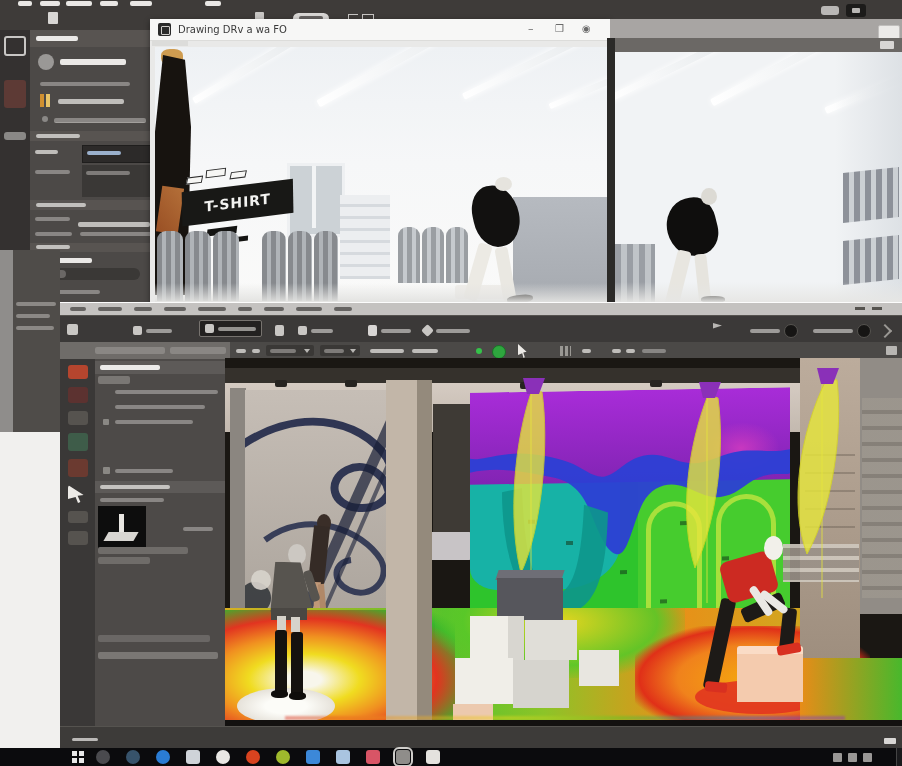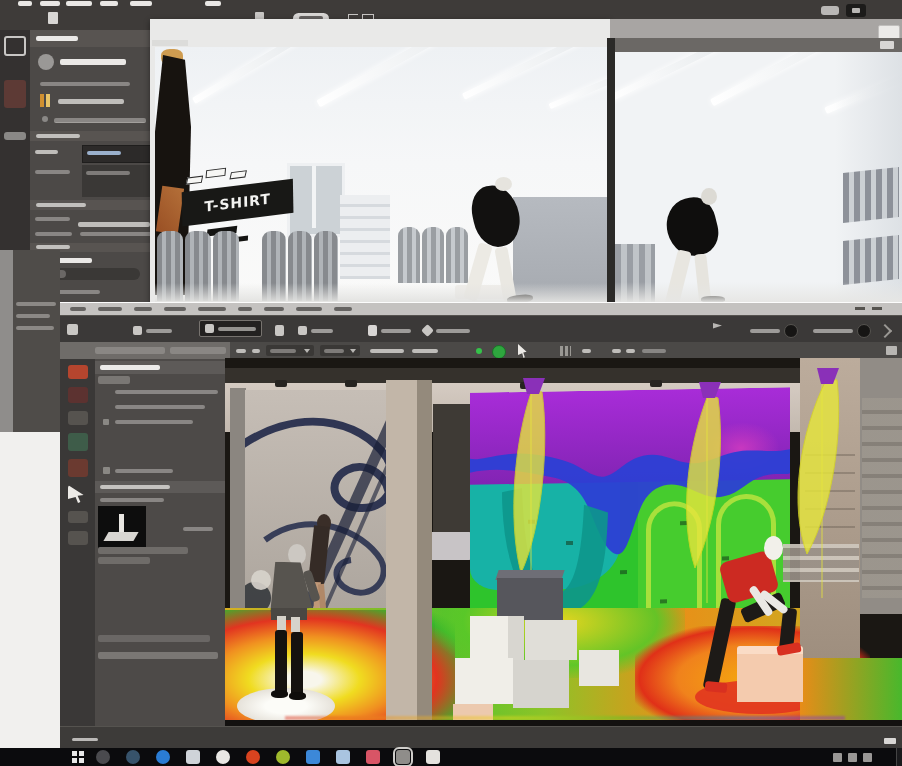--- a/index.html
+++ b/index.html
@@ -97,20 +97,29 @@
 
   <div class="abs" style="left:0;top:250px;width:60px;height:182px;background:#4f4c49;">
     <div class="bar m" style="left:16px;top:52px;width:40px;"></div>
     <div class="bar m" style="left:16px;top:64px;width:34px;"></div>
     <div class="bar m" style="left:16px;top:76px;width:38px;"></div>
   </div>
   <div class="abs" style="left:0;top:250px;width:13px;height:182px;background:#8f8d8b;"></div>
   <div class="abs" style="left:0;top:432px;width:60px;height:316px;background:#f1f0ee;"></div>
 
   <div class="abs" style="left:150px;top:19px;width:460px;height:284px;background:#e9e9e8;box-shadow:0 2px 6px rgba(0,0,0,.45);">
+    <div class="abs" style="left:0;top:0;width:460px;height:21px;background:#f7f7f6;border-bottom:1px solid #dcdcda;">
+      <div class="abs" style="left:8px;top:4px;width:13px;height:13px;background:#2a2a2a;border-radius:2px;">
+        <div class="abs" style="left:3px;top:3px;width:7px;height:7px;border:1px solid #cfcdca;border-radius:1px;"></div>
+      </div>
+      <div class="abs" style="left:28px;top:5px;font-size:10px;color:#3a3a3a;">Drawing DRv a wa FO</div>
+      <div class="abs" style="left:378px;top:3px;font-size:11px;color:#6a6a6a;">–</div>
+      <div class="abs" style="left:405px;top:4px;font-size:10px;color:#6a6a6a;">❐</div>
+      <div class="abs" style="left:432px;top:4px;font-size:10px;color:#6a6a6a;">◉</div>
+    </div>
     <div class="abs" style="left:2px;top:21px;width:36px;height:6px;background:#dcdcda;"></div>
 
     <div class="abs" style="left:5px;top:28px;width:452px;height:256px;overflow:hidden;background:linear-gradient(180deg,#eef1f4 0%,#f6f7f8 45%,#fafaf9 100%);">
       <div class="ls" style="left:28px;top:12px;width:150px;height:7px;transform:rotate(-31deg);"></div>
       <div class="ls" style="left:150px;top:2px;width:210px;height:8px;transform:rotate(-29deg);"></div>
       <div class="ls" style="left:300px;top:10px;width:165px;height:7px;transform:rotate(-26deg);"></div>
       <div class="ls" style="left:390px;top:34px;width:115px;height:6px;transform:rotate(-23deg);"></div>
       <div class="abs" style="left:132px;top:116px;width:52px;height:68px;background:#ccd2d6;border:3px solid #eef0f2;">
         <div class="abs" style="left:22px;top:0;width:4px;height:62px;background:#f2f4f5;"></div>
       </div>

